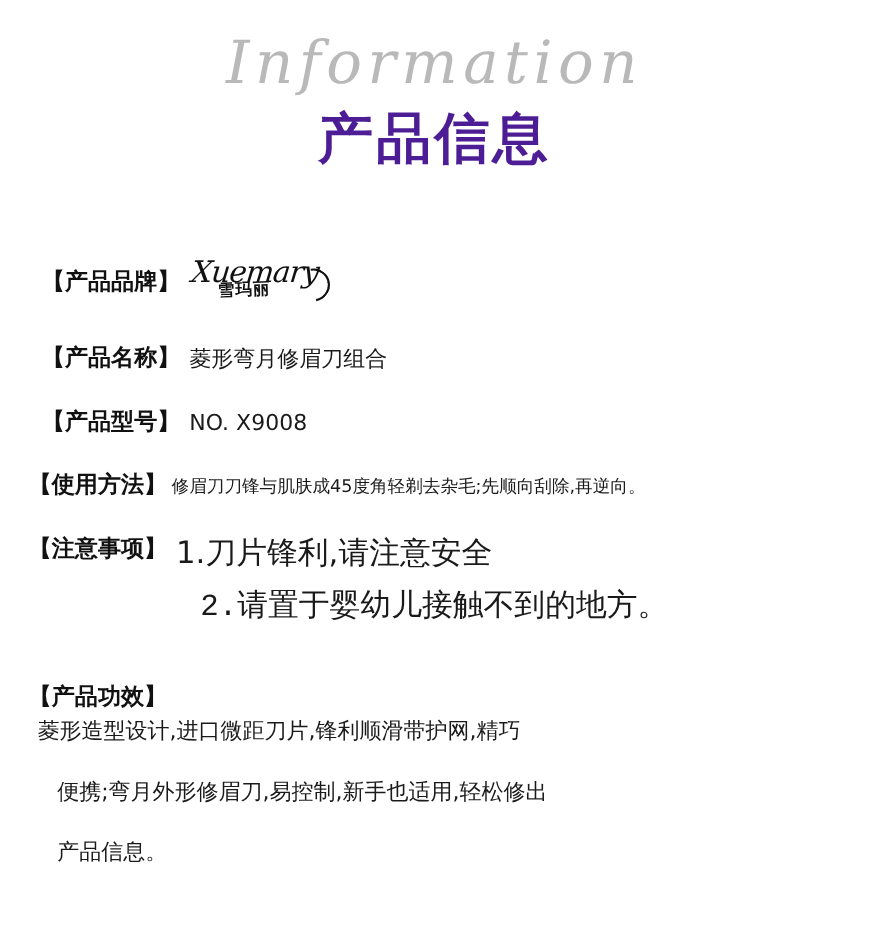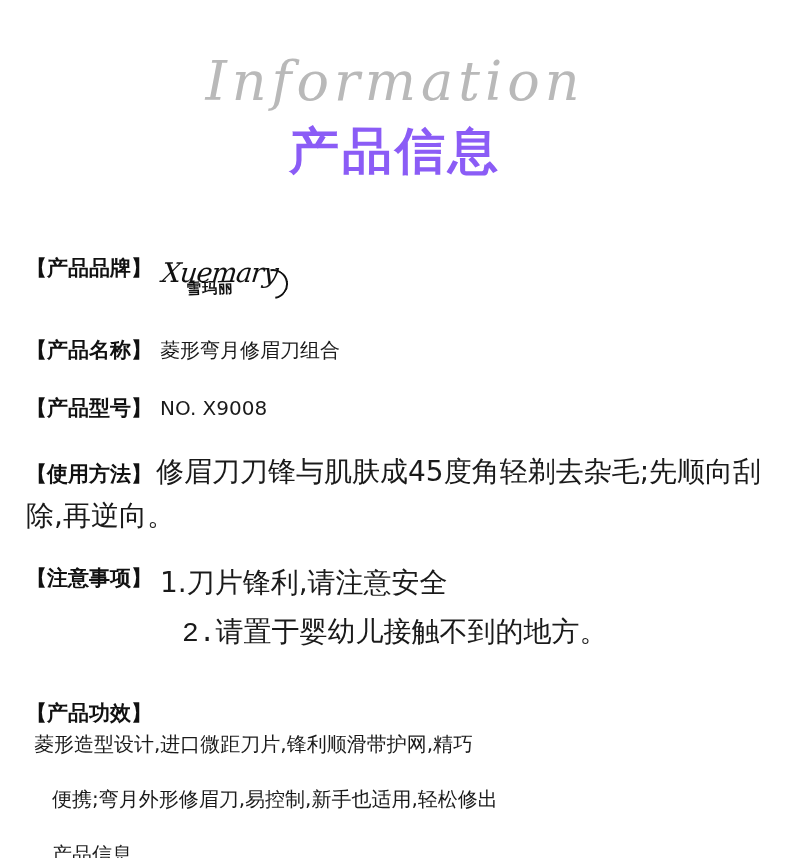--- a/index.html
+++ b/index.html
@@ -19,51 +19,52 @@
   .page {
     position: relative;
     width: 790px;
     height: 858px;
     box-sizing: border-box;
   }
 
   
   .header {
     text-align: center;
-    padding-top: 52px;
+    padding-top: 27px;
   }
   .script-title {
     font-family: "DejaVu Serif", serif;
     font-style: italic;
     font-size: 54px;
     letter-spacing: 5px;
     color: #b9b9b9;
     font-weight: 400;
     line-height: 1.1;
     -webkit-font-smoothing: antialiased;
   }
   .main-title {
     margin-top: 10px;
     font-family: "DejaVu Sans", sans-serif;
     font-size: 50px;
     font-weight: 700;
     letter-spacing: 3px;
-    color: #8b5cf6;
+    color: #4c1d95;
     line-height: 1.2;
   }
 
   
   .specs {
     margin-top: 72px;
     padding: 0 24px 0 26px;
   }
   .row {
     display: flex;
-    align-items: flex-start;
-    margin-bottom: 26px;
+    align-items: center;
+    margin-bottom: 26px;
+    margin-left: 12px;
   }
   .label {
     flex: 0 0 auto;
     font-family: "DejaVu Sans", sans-serif;
     font-size: 21px;
     font-weight: 700;
     color: #111111;
     white-space: nowrap;
     line-height: 1.5;
   }
@@ -128,21 +129,21 @@
     display: block;
     margin-bottom: 26px;
   }
   .row-wrap .label {
     display: inline;
     white-space: normal;
   }
   .row-wrap .value {
     display: inline;
     padding-left: 4px;
-    font-size: 28px;
+    font-size: 16px;
     line-height: 1.55;
   }
 
   .row-notice {
     display: flex;
     align-items: flex-start;
     margin-bottom: 26px;
   }
   .notice-lines {
     padding-left: 8px;

